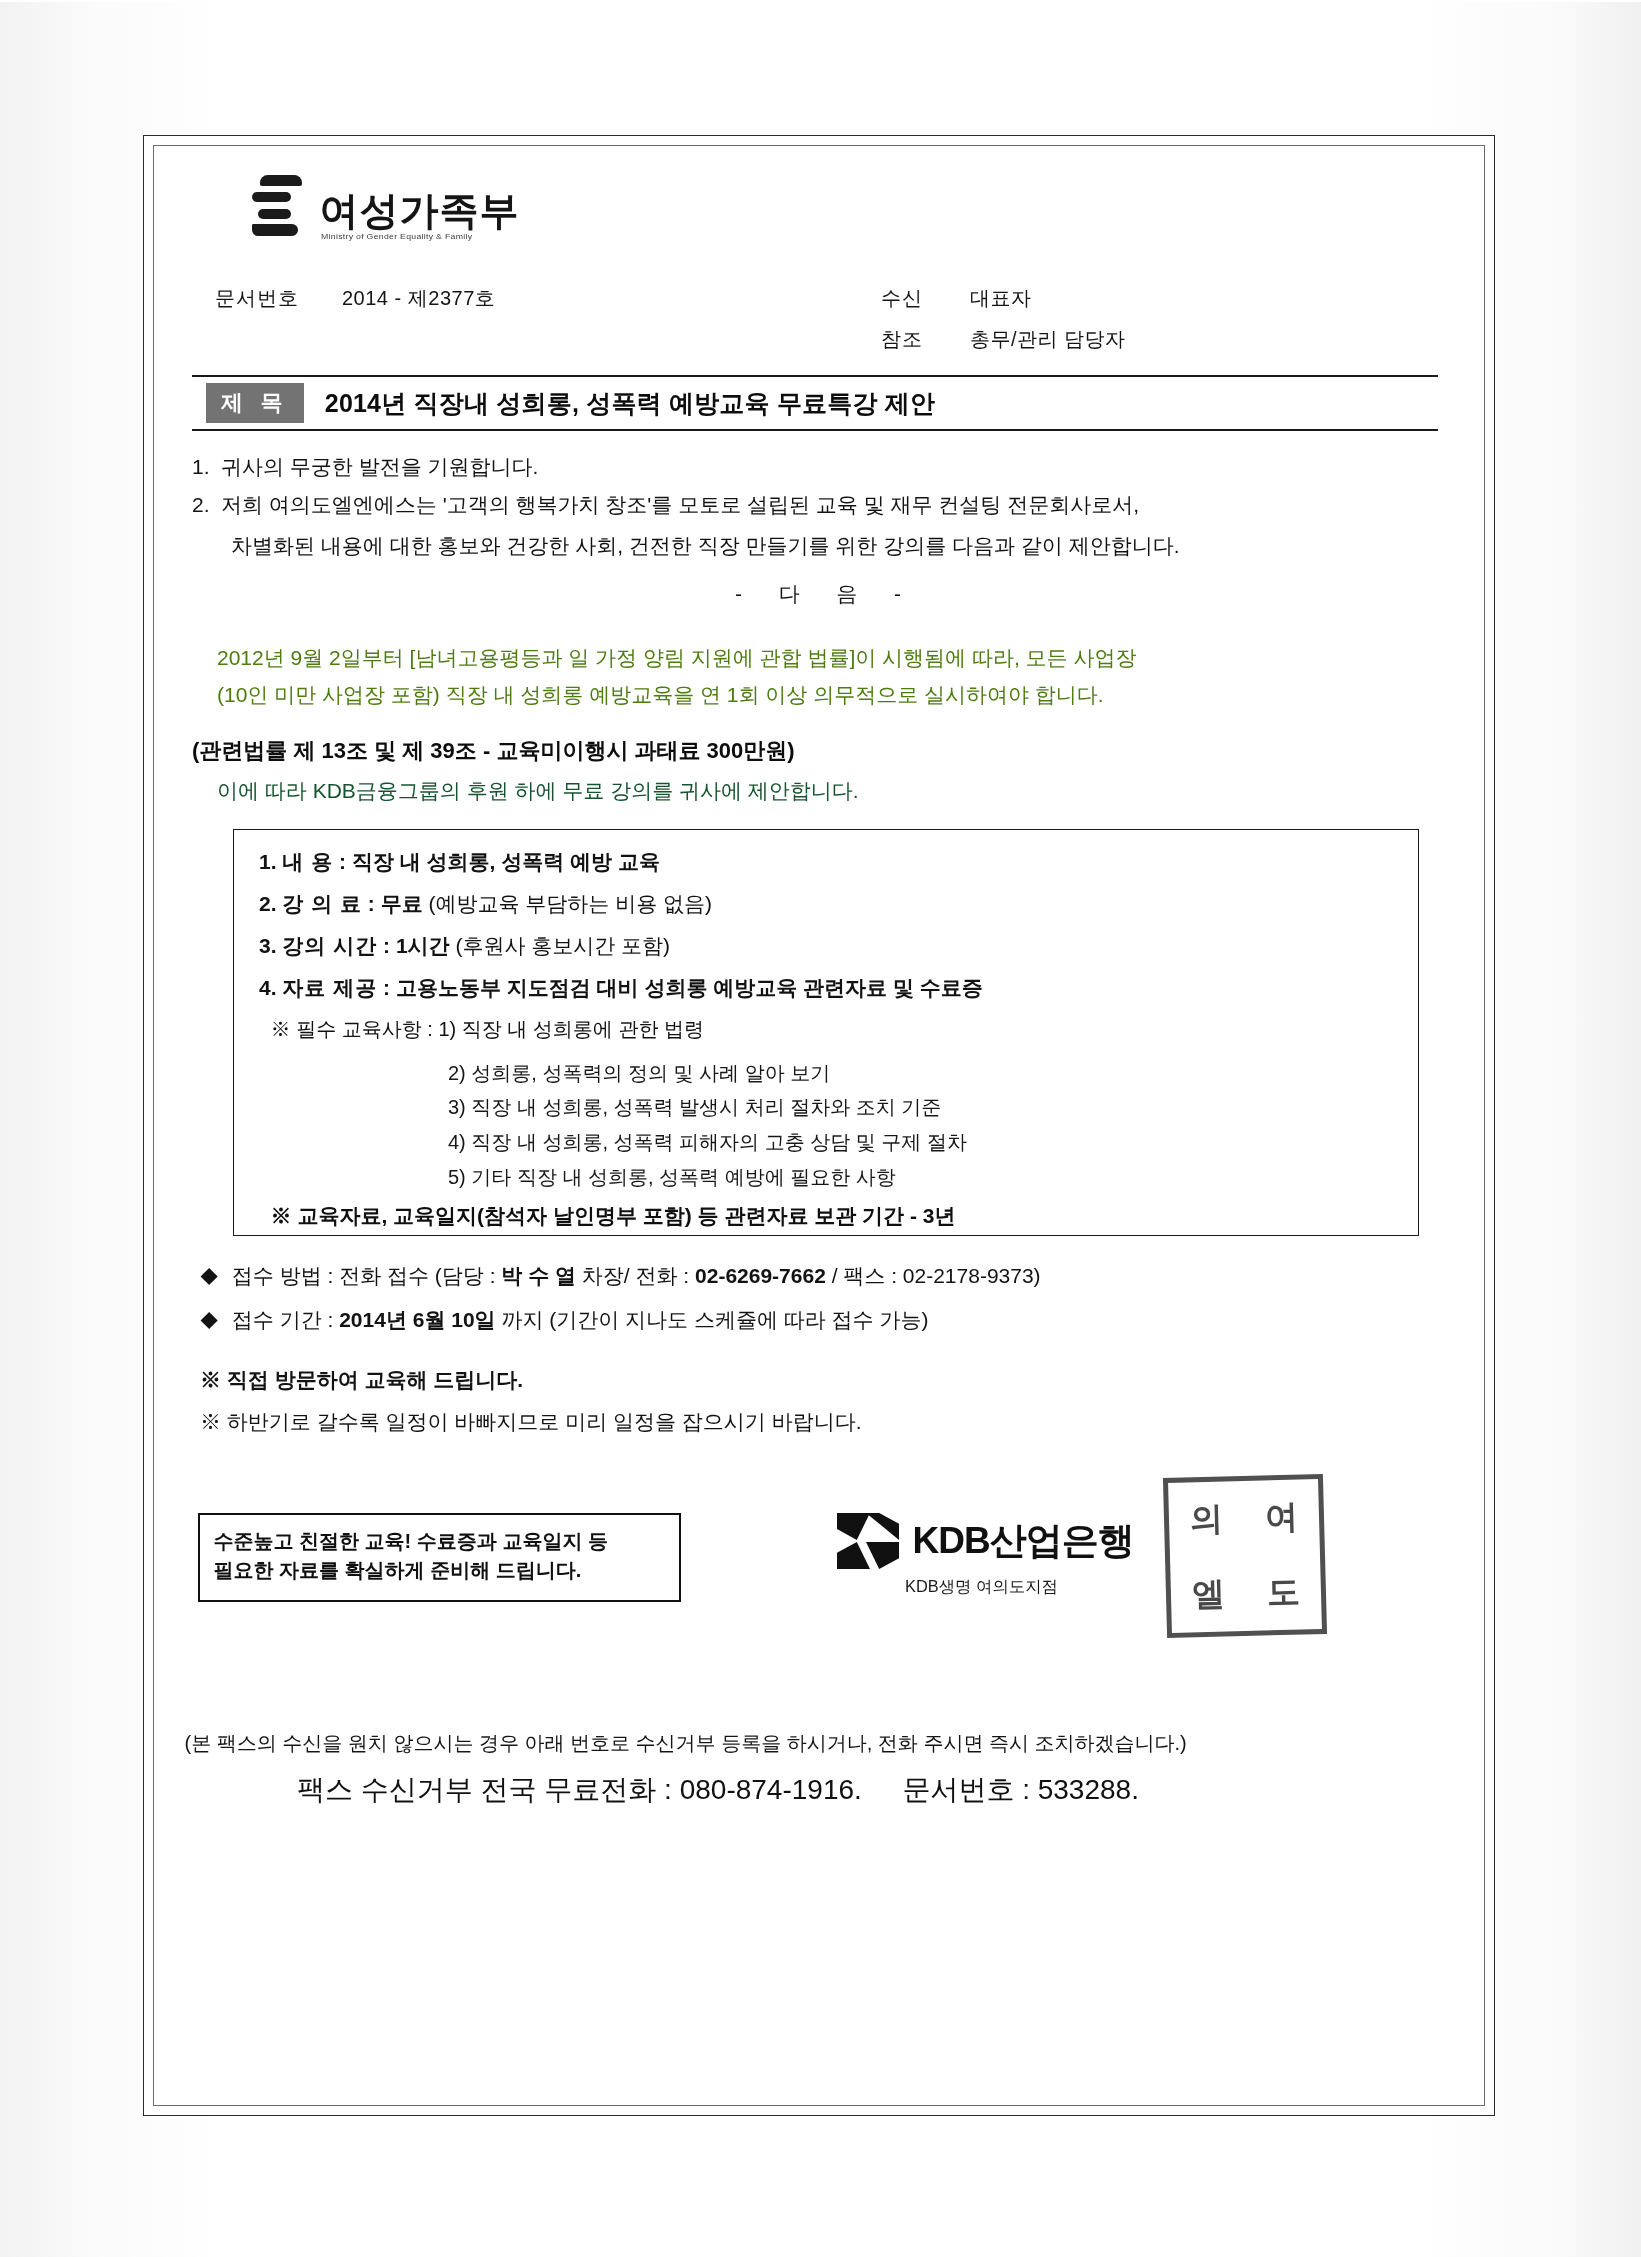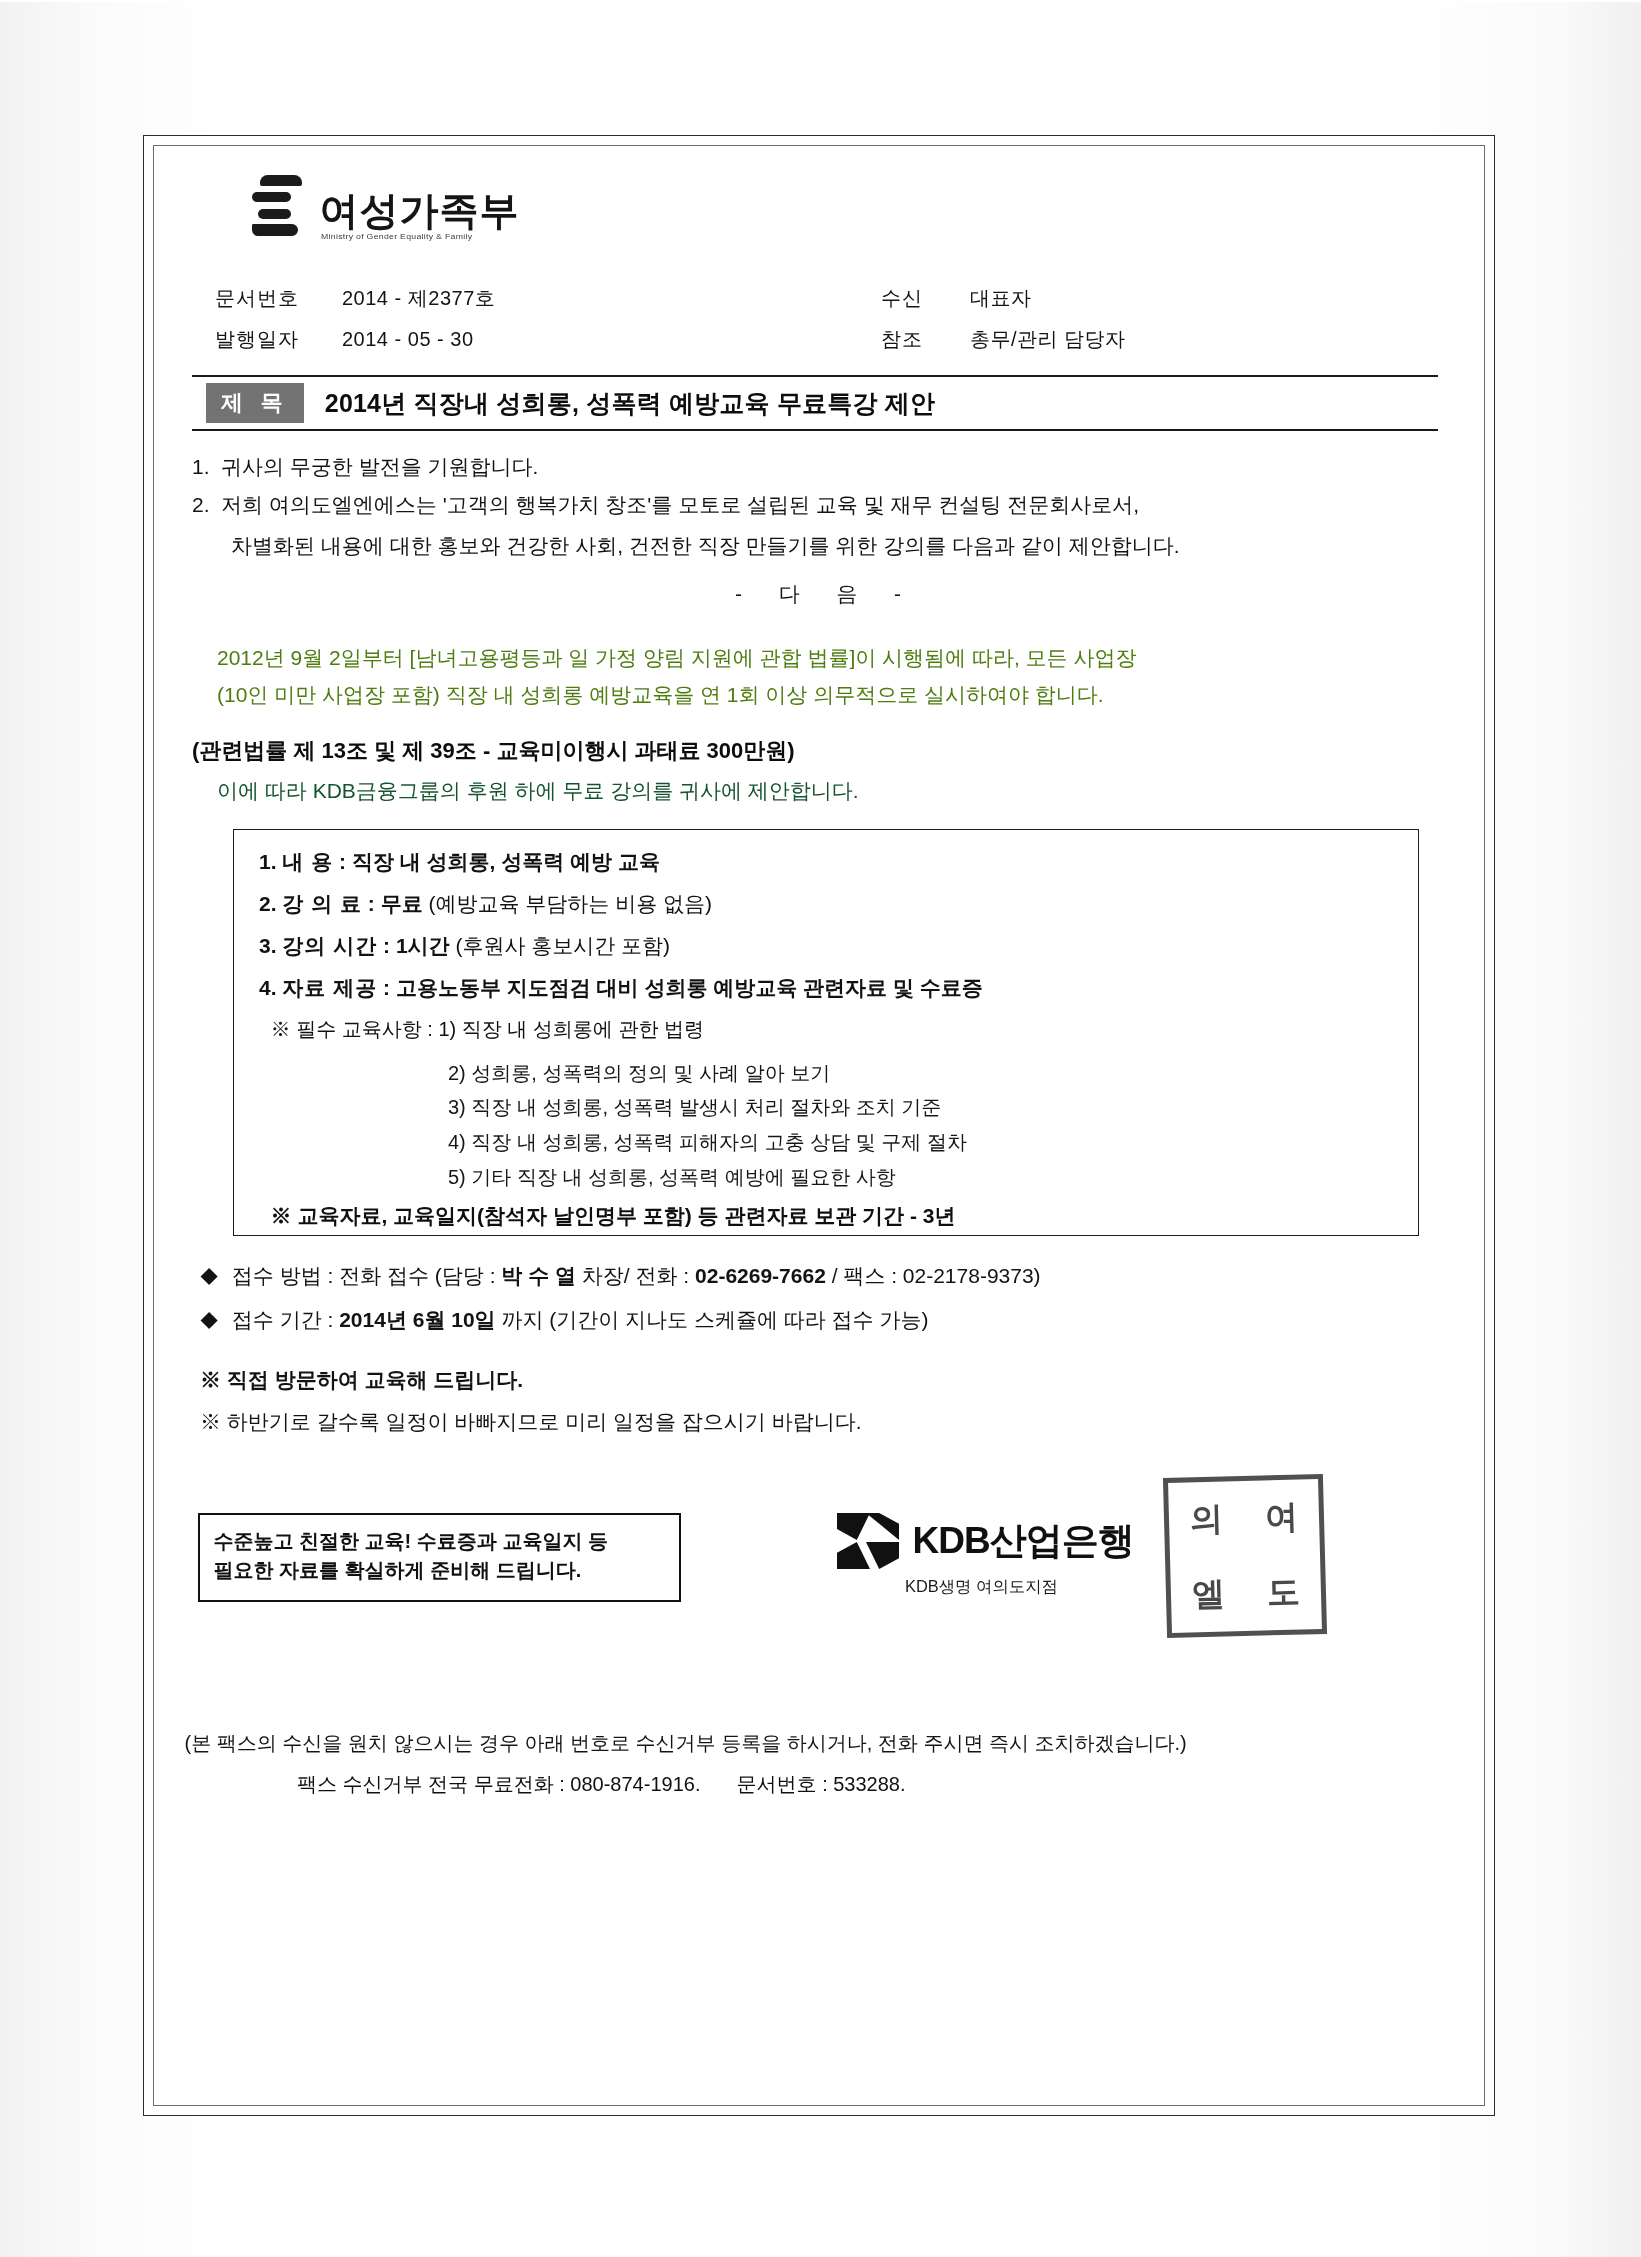--- a/index.html
+++ b/index.html
@@ -330,21 +330,21 @@
     position: absolute;
     left: 13.5px;
     top: 1569px;
     font-size: 20px;
     color: #151515;
   }
   .footer2 {
     position: absolute;
     left: 126px;
     top: 1610px;
-    font-size: 20px;
+    font-size: 28px;
     color: #101010;
   }
   .footer2 .gap { display: inline-block; width: 25px; }
 </style>
 </head>
 <body>
 
 <div class="page">
   <div class="scan-bg"></div>
 
@@ -359,24 +359,20 @@
           <div class="bar b4"></div>
         </div>
         <div class="logo-text">여성가족부</div>
       </div>
       <div class="logo-sub">Ministry of Gender Equality &amp; Family</div>
 
       <div class="meta">
         <div class="meta-row">
           <div class="meta-label">문서번호</div>
           <div class="meta-value">2014 - 제2377호</div>
-        </div>
-        <div class="meta-row">
-          <div class="meta-label">발행일자</div>
-          <div class="meta-value">2014 - 05 - 30</div>
         </div>
         <div class="meta-right">
           <div class="meta-row">
             <div class="meta-label">수신</div>
             <div class="meta-value">대표자</div>
           </div>
           <div class="meta-row">
             <div class="meta-label">참조</div>
             <div class="meta-value">총무/관리 담당자</div>
           </div>

